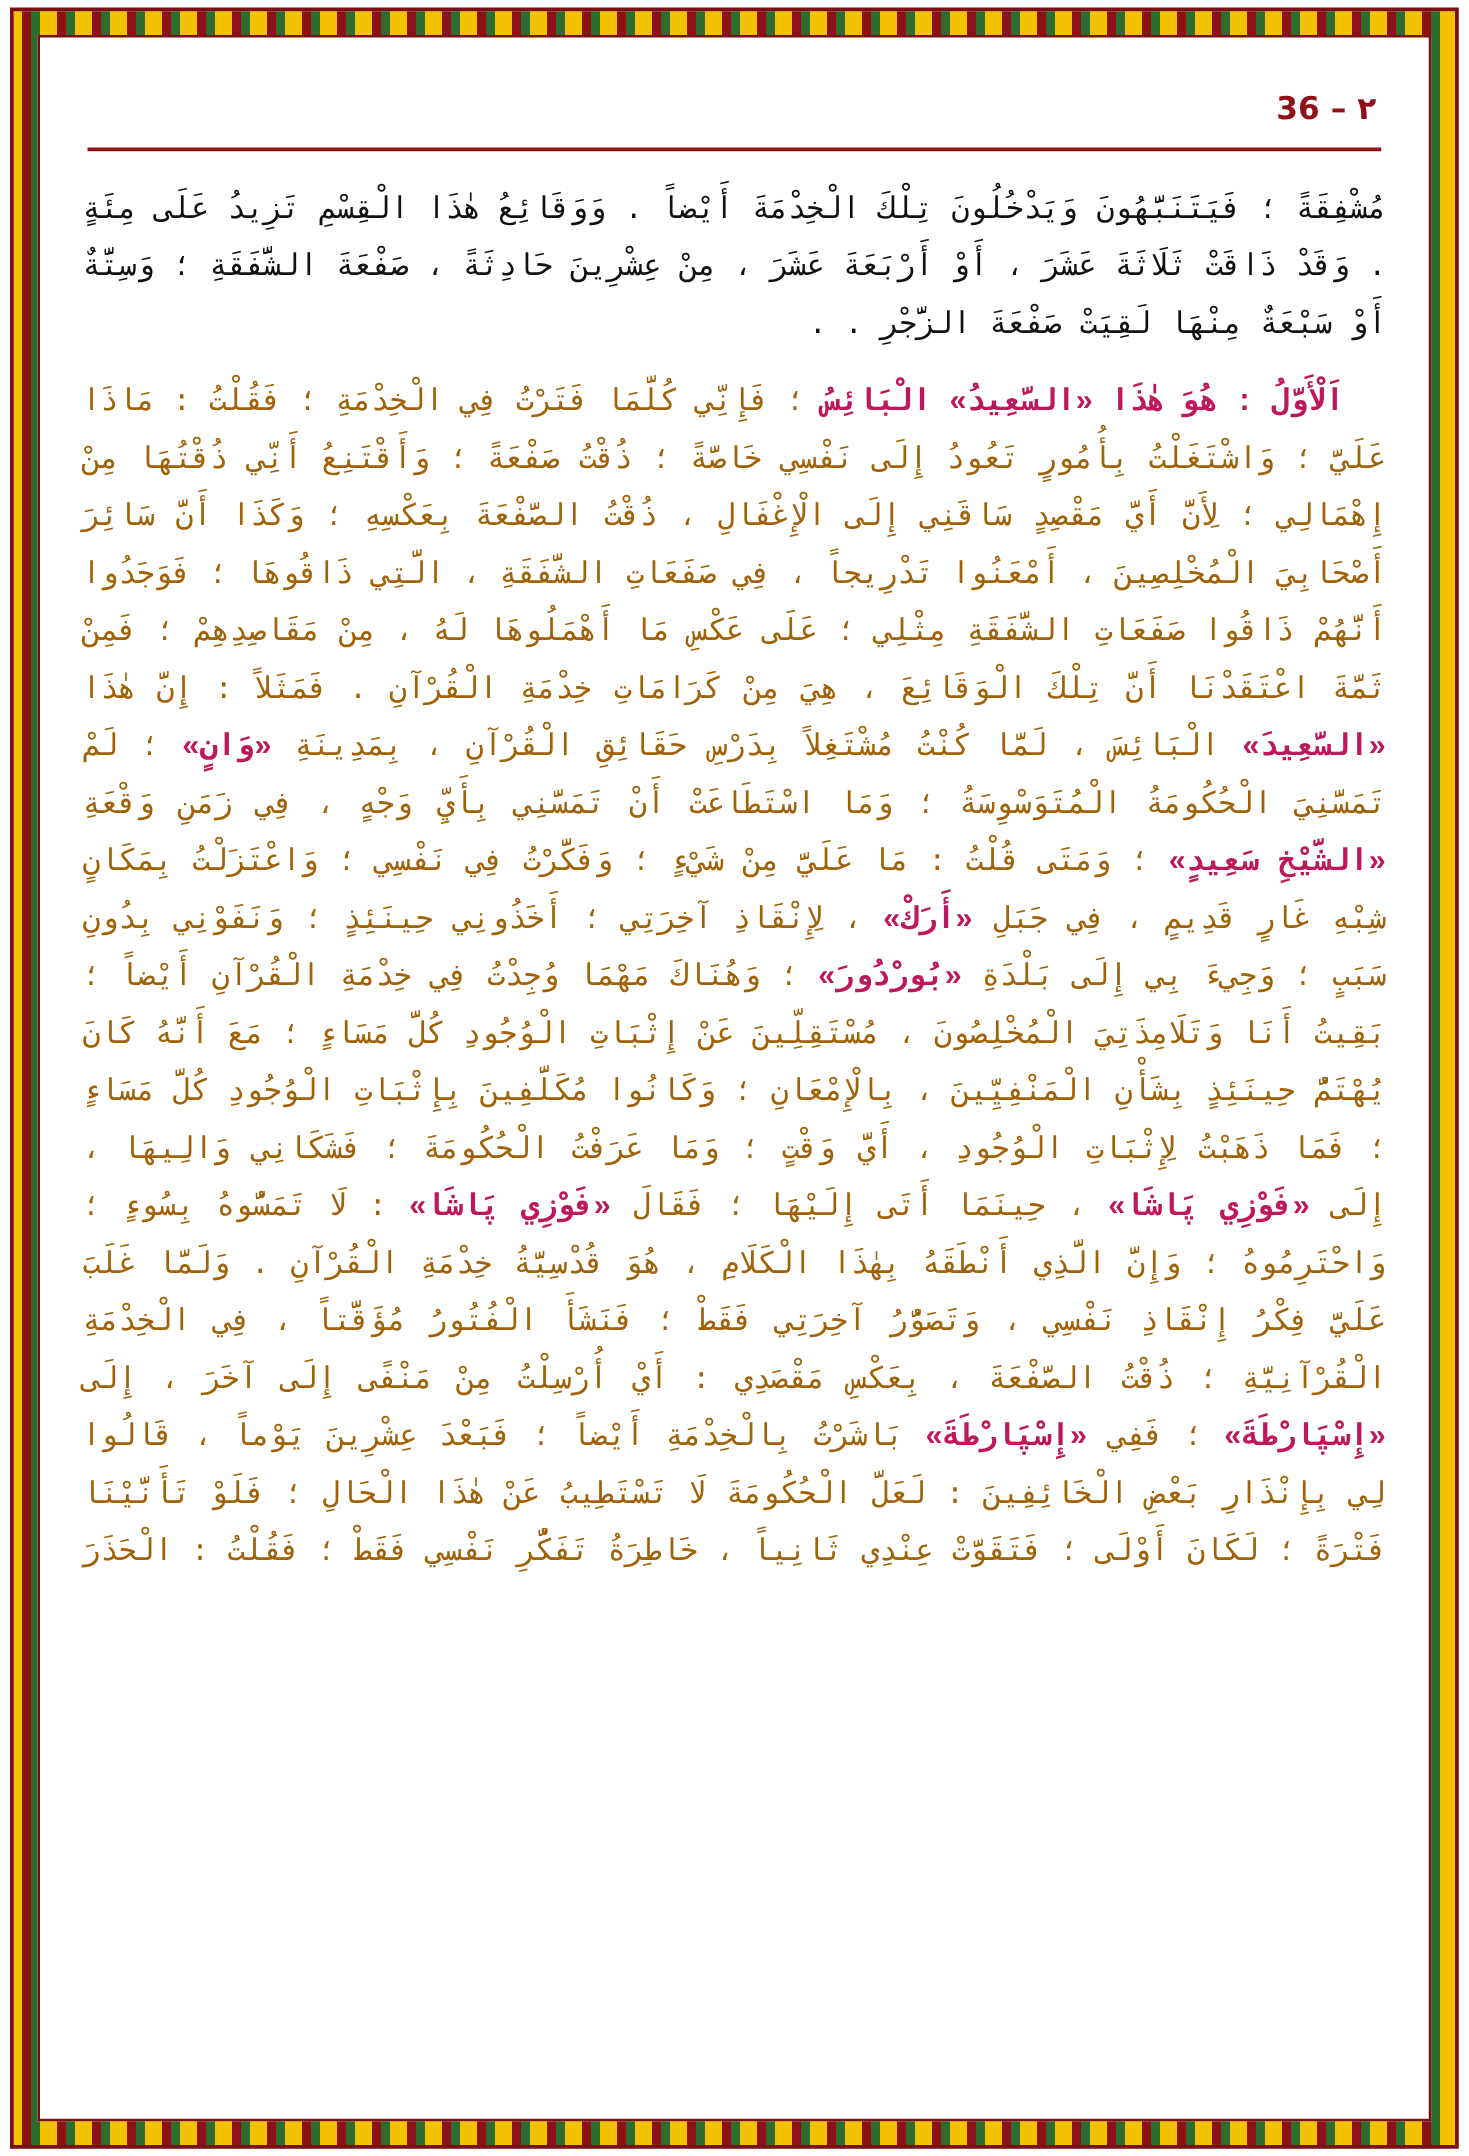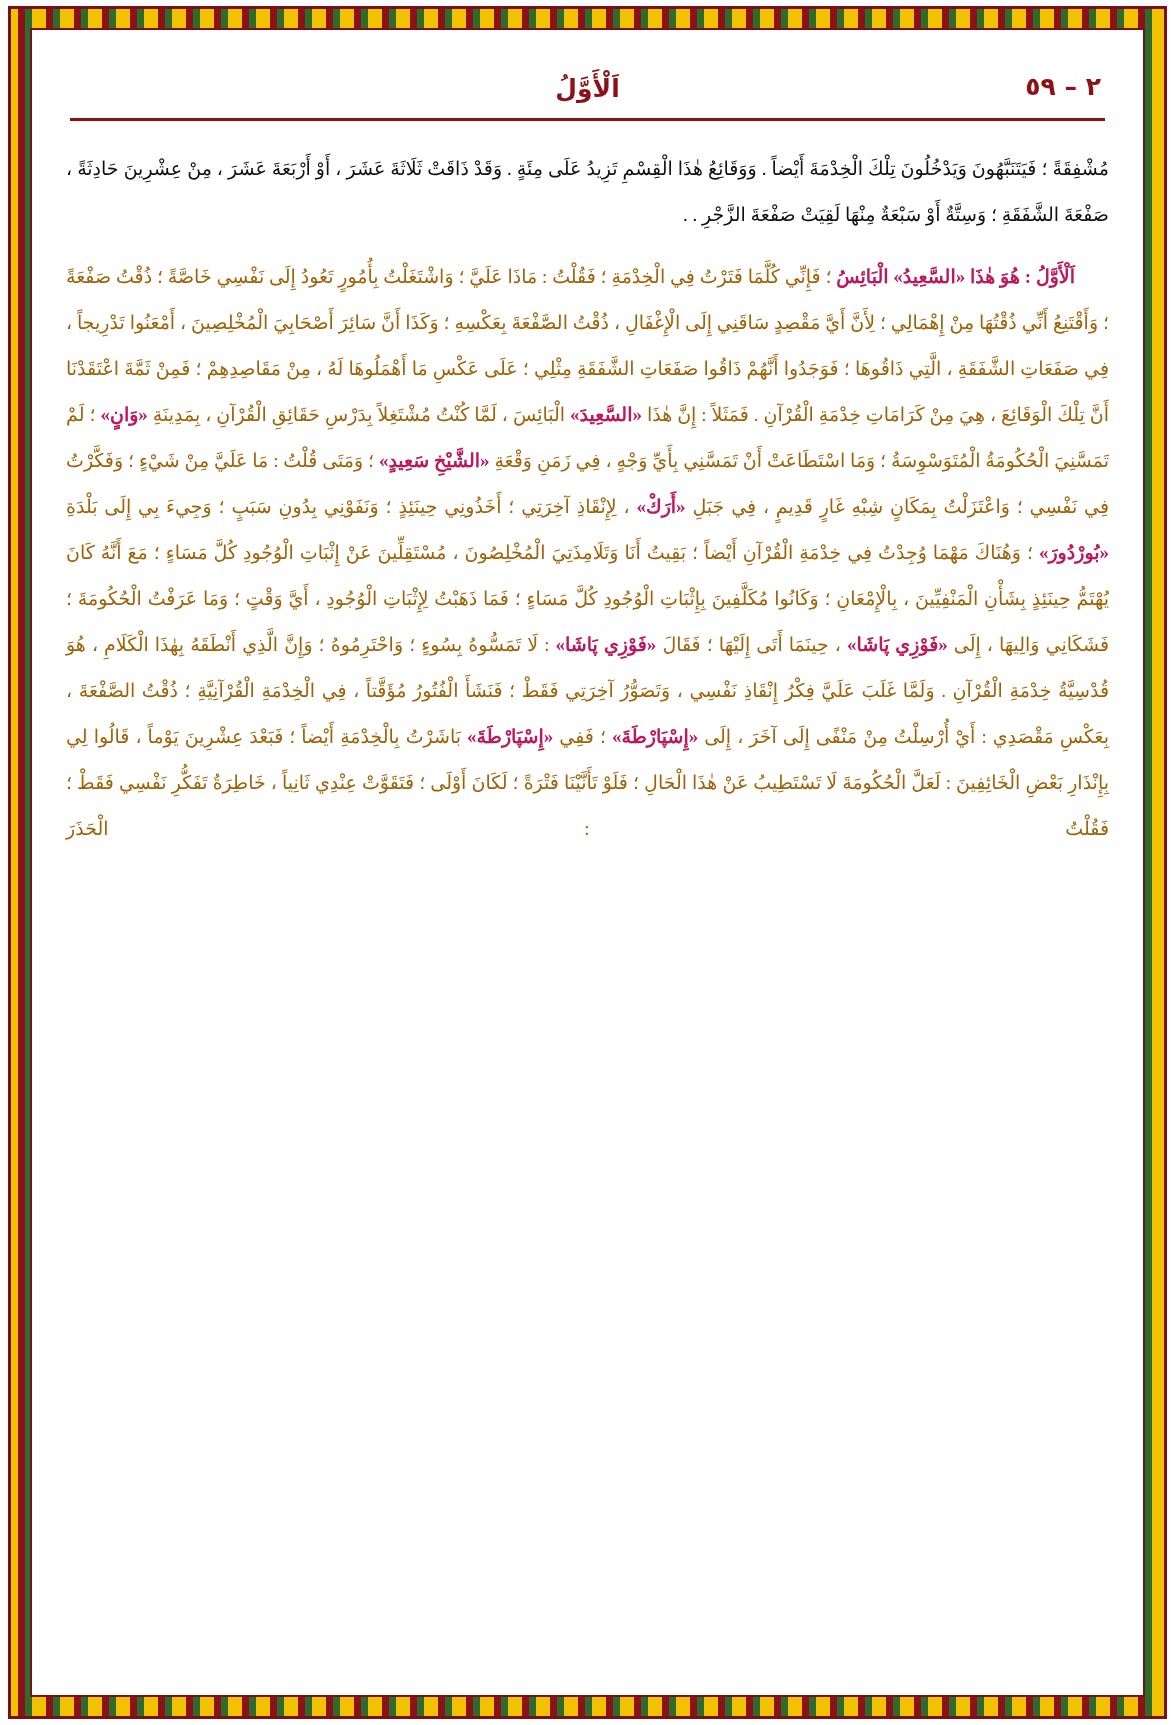--- a/index.html
+++ b/index.html
@@ -110,23 +110,23 @@
     background: #8d1117;
   }
 
   
   .body-text {
     margin-top: 22px;
     direction: rtl;
     text-align: justify;
     text-align-last: justify;
     color: #111111;
-    font-size: 19px;
+    font-size: 24px;
     line-height: 46px;
-    font-family: Liberation Serif, serif;
+    font-family: Liberation Mono, monospace;
   }
   .para {
     margin: 0 0 16px 0;
     text-align: justify;
     text-align-last: justify;
   }
   .para:last-child { margin-bottom: 0; }
   .para.last-line-right { text-align-last: right; }
   .indent { display: inline-block; width: 34px; }
 
@@ -145,22 +145,21 @@
 
   <div class="border-shadow"></div>
 
   <div class="border-outer"></div>
 
   <div class="border-inner"></div>
 
   <div class="content">
 
     <div class="header">
-      <div class="header-page">٢ – ٥٩</div>
-      <div class="header-title">اَلْأَوَّلُ</div>
+      <div class="header-page">٢ – 36</div>
       <div class="header-rule"></div>
     </div>
 
     <div class="body-text">
 
       <p class="para last-line-right">مُشْفِقَةً ؛ فَيَتَنَبَّهُونَ وَيَدْخُلُونَ تِلْكَ الْخِدْمَةَ أَيْضاً . وَوَقَائِعُ هٰذَا الْقِسْمِ تَزِيدُ عَلَى مِئَةٍ . وَقَدْ ذَاقَتْ ثَلَاثَةَ عَشَرَ ، أَوْ أَرْبَعَةَ عَشَرَ ، مِنْ عِشْرِينَ حَادِثَةً ، صَفْعَةَ الشَّفَقَةِ ؛ وَسِتَّةٌ أَوْ سَبْعَةٌ مِنْهَا لَقِيَتْ صَفْعَةَ الزَّجْرِ . .</p>
 
       <p class="para">
         <span class="indent"></span><span id="p2-seg"><span class="red">اَلْأَوَّلُ : هُوَ هٰذَا «السَّعِيدُ» الْبَائِسُ</span><span class="dark"> ؛ فَإِنِّي كُلَّمَا فَتَرْتُ فِي الْخِدْمَةِ ؛ فَقُلْتُ : مَاذَا عَلَيَّ ؛ وَاشْتَغَلْتُ بِأُمُورٍ تَعُودُ إِلَى نَفْسِي خَاصَّةً ؛ ذُقْتُ صَفْعَةً ؛ وَأَقْتَنِعُ أَنِّي ذُقْتُهَا مِنْ إِهْمَالِي ؛ لِأَنَّ أَيَّ مَقْصِدٍ سَاقَنِي إِلَى الْإِغْفَالِ ، ذُقْتُ الصَّفْعَةَ بِعَكْسِهِ ؛ وَكَذَا أَنَّ سَائِرَ أَصْحَابِيَ الْمُخْلِصِينَ ، أَمْعَنُوا تَدْرِيجاً ، فِي صَفَعَاتِ الشَّفَقَةِ ، الَّتِي ذَاقُوهَا ؛ فَوَجَدُوا أَنَّهُمْ ذَاقُوا صَفَعَاتِ الشَّفَقَةِ مِثْلِي ؛ عَلَى عَكْسِ مَا أَهْمَلُوهَا لَهُ ، مِنْ مَقَاصِدِهِمْ ؛ فَمِنْ ثَمَّةَ اعْتَقَدْنَا أَنَّ تِلْكَ الْوَقَائِعَ ، هِيَ مِنْ كَرَامَاتِ خِدْمَةِ الْقُرْآنِ . فَمَثَلاً : إِنَّ هٰذَا </span><span class="red">«السَّعِيدَ»</span><span class="dark"> الْبَائِسَ ، لَمَّا كُنْتُ مُشْتَغِلاً بِدَرْسِ حَقَائِقِ الْقُرْآنِ ، بِمَدِينَةِ </span><span class="red">«وَانٍ»</span><span class="dark"> ؛ لَمْ تَمَسَّنِيَ الْحُكُومَةُ الْمُتَوَسْوِسَةُ ؛ وَمَا اسْتَطَاعَتْ أَنْ تَمَسَّنِي بِأَيِّ وَجْهٍ ، فِي زَمَنِ وَقْعَةِ </span><span class="red">«الشَّيْخِ سَعِيدٍ»</span><span class="dark"> ؛ وَمَتَى قُلْتُ : مَا عَلَيَّ مِنْ شَيْءٍ ؛ وَفَكَّرْتُ فِي نَفْسِي ؛ وَاعْتَزَلْتُ بِمَكَانٍ شِبْهِ غَارٍ قَدِيمٍ ، فِي جَبَلِ </span><span class="red">«أَرَكْ»</span><span class="dark"> ، لِإِنْقَاذِ آخِرَتِي ؛ أَخَذُونِي حِينَئِذٍ ؛ وَنَفَوْنِي بِدُونِ سَبَبٍ ؛ وَجِيءَ بِي إِلَى بَلْدَةِ </span><span class="red">«بُورْدُورَ»</span><span class="dark"> ؛ وَهُنَاكَ مَهْمَا وُجِدْتُ فِي خِدْمَةِ الْقُرْآنِ أَيْضاً ؛ بَقِيتُ أَنَا وَتَلَامِذَتِيَ الْمُخْلِصُونَ ، مُسْتَقِلِّينَ عَنْ إِثْبَاتِ الْوُجُودِ كُلَّ مَسَاءٍ ؛ مَعَ أَنَّهُ كَانَ يُهْتَمُّ حِينَئِذٍ بِشَأْنِ الْمَنْفِيِّينَ ، بِالْإِمْعَانِ ؛ وَكَانُوا مُكَلَّفِينَ بِإِثْبَاتِ الْوُجُودِ كُلَّ مَسَاءٍ ؛ فَمَا ذَهَبْتُ لِإِثْبَاتِ الْوُجُودِ ، أَيَّ وَقْتٍ ؛ وَمَا عَرَفْتُ الْحُكُومَةَ ؛ فَشَكَانِي وَالِيهَا ، إِلَى </span><span class="red">«فَوْزِي پَاشَا»</span><span class="dark"> ، حِينَمَا أَتَى إِلَيْهَا ؛ فَقَالَ </span><span class="red">«فَوْزِي پَاشَا»</span><span class="dark"> : لَا تَمَسُّوهُ بِسُوءٍ ؛ وَاحْتَرِمُوهُ ؛ وَإِنَّ الَّذِي أَنْطَقَهُ بِهٰذَا الْكَلَامِ ، هُوَ قُدْسِيَّةُ خِدْمَةِ الْقُرْآنِ . وَلَمَّا غَلَبَ عَلَيَّ فِكْرُ إِنْقَاذِ نَفْسِي ، وَتَصَوُّرُ آخِرَتِي فَقَطْ ؛ فَنَشَأَ الْفُتُورُ مُؤَقَّتاً ، فِي الْخِدْمَةِ الْقُرْآنِيَّةِ ؛ ذُقْتُ الصَّفْعَةَ ، بِعَكْسِ مَقْصَدِي : أَيْ أُرْسِلْتُ مِنْ مَنْفًى إِلَى آخَرَ ، إِلَى </span><span class="red">«إِسْپَارْطَةَ»</span><span class="dark"> ؛ فَفِي </span><span class="red">«إِسْپَارْطَةَ»</span><span class="dark"> بَاشَرْتُ بِالْخِدْمَةِ أَيْضاً ؛ فَبَعْدَ عِشْرِينَ يَوْماً ، قَالُوا لِي بِإِنْذَارِ بَعْضِ الْخَائِفِينَ : لَعَلَّ الْحُكُومَةَ لَا تَسْتَطِيبُ عَنْ هٰذَا الْحَالِ ؛ فَلَوْ تَأَنَّيْنَا فَتْرَةً ؛ لَكَانَ أَوْلَى ؛ فَتَقَوَّتْ عِنْدِي ثَانِياً ، خَاطِرَةُ تَفَكُّرِ نَفْسِي فَقَطْ ؛ فَقُلْتُ : الْحَذَرَ</span></span>
       </p>

